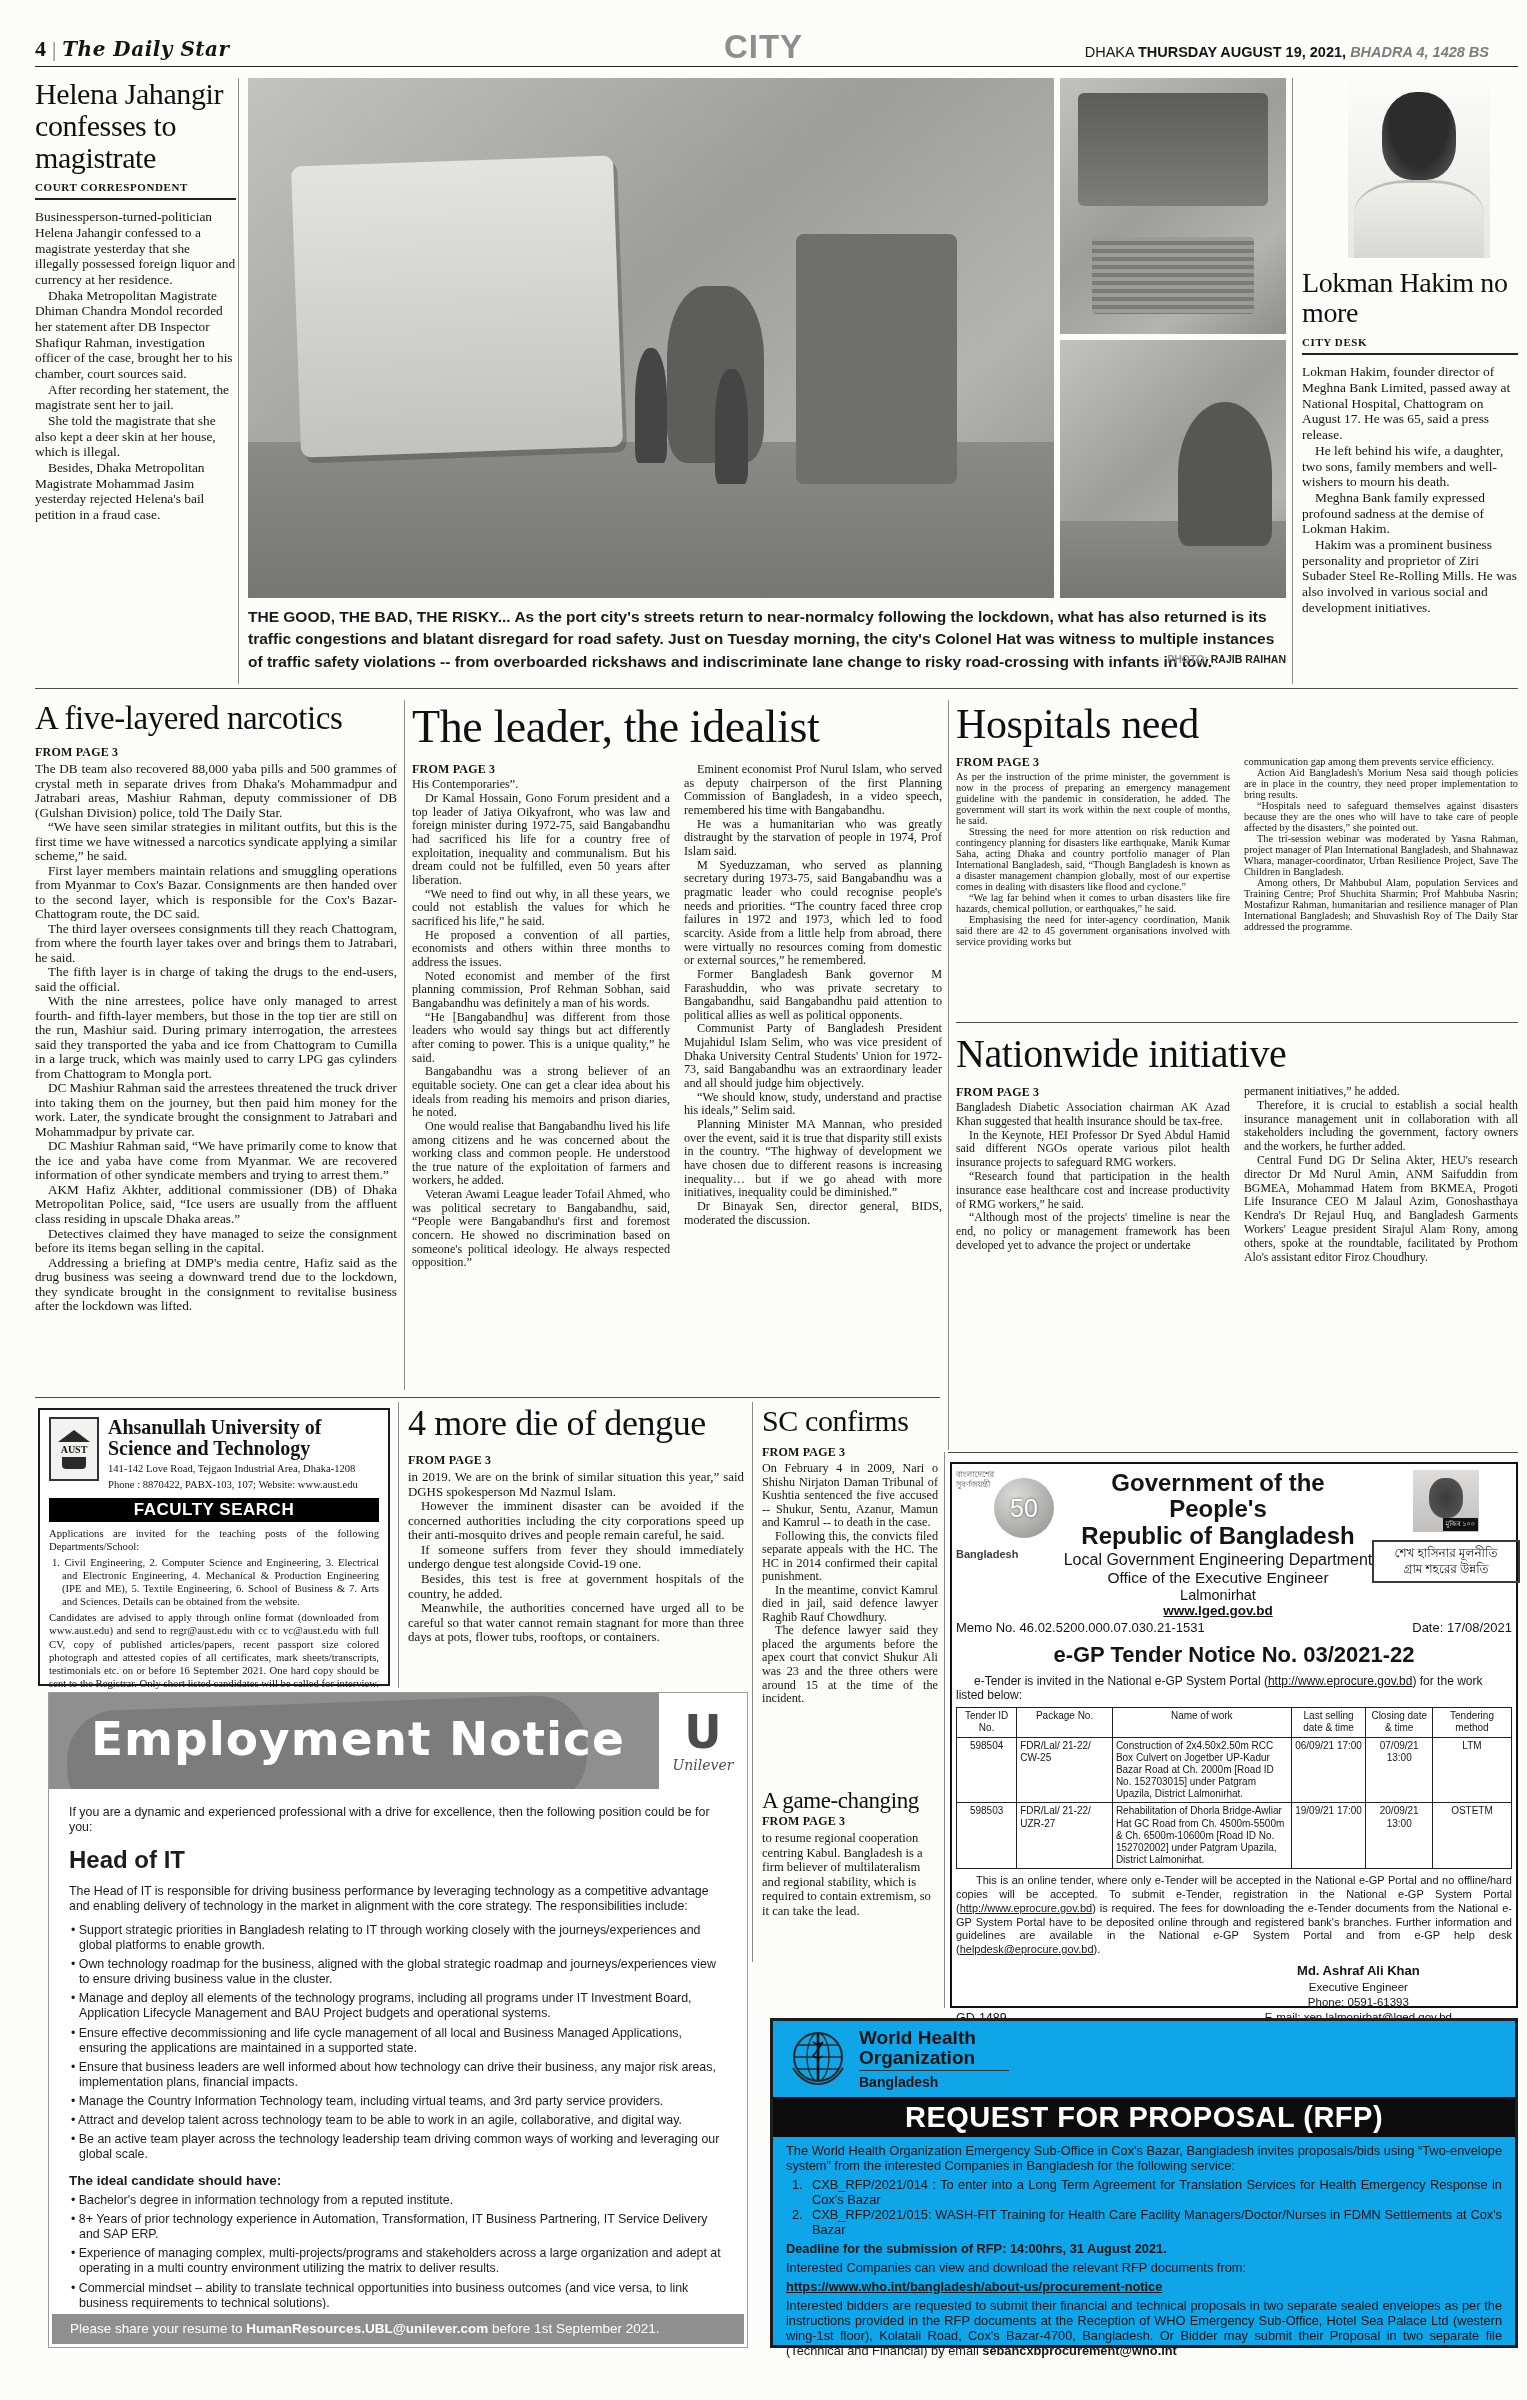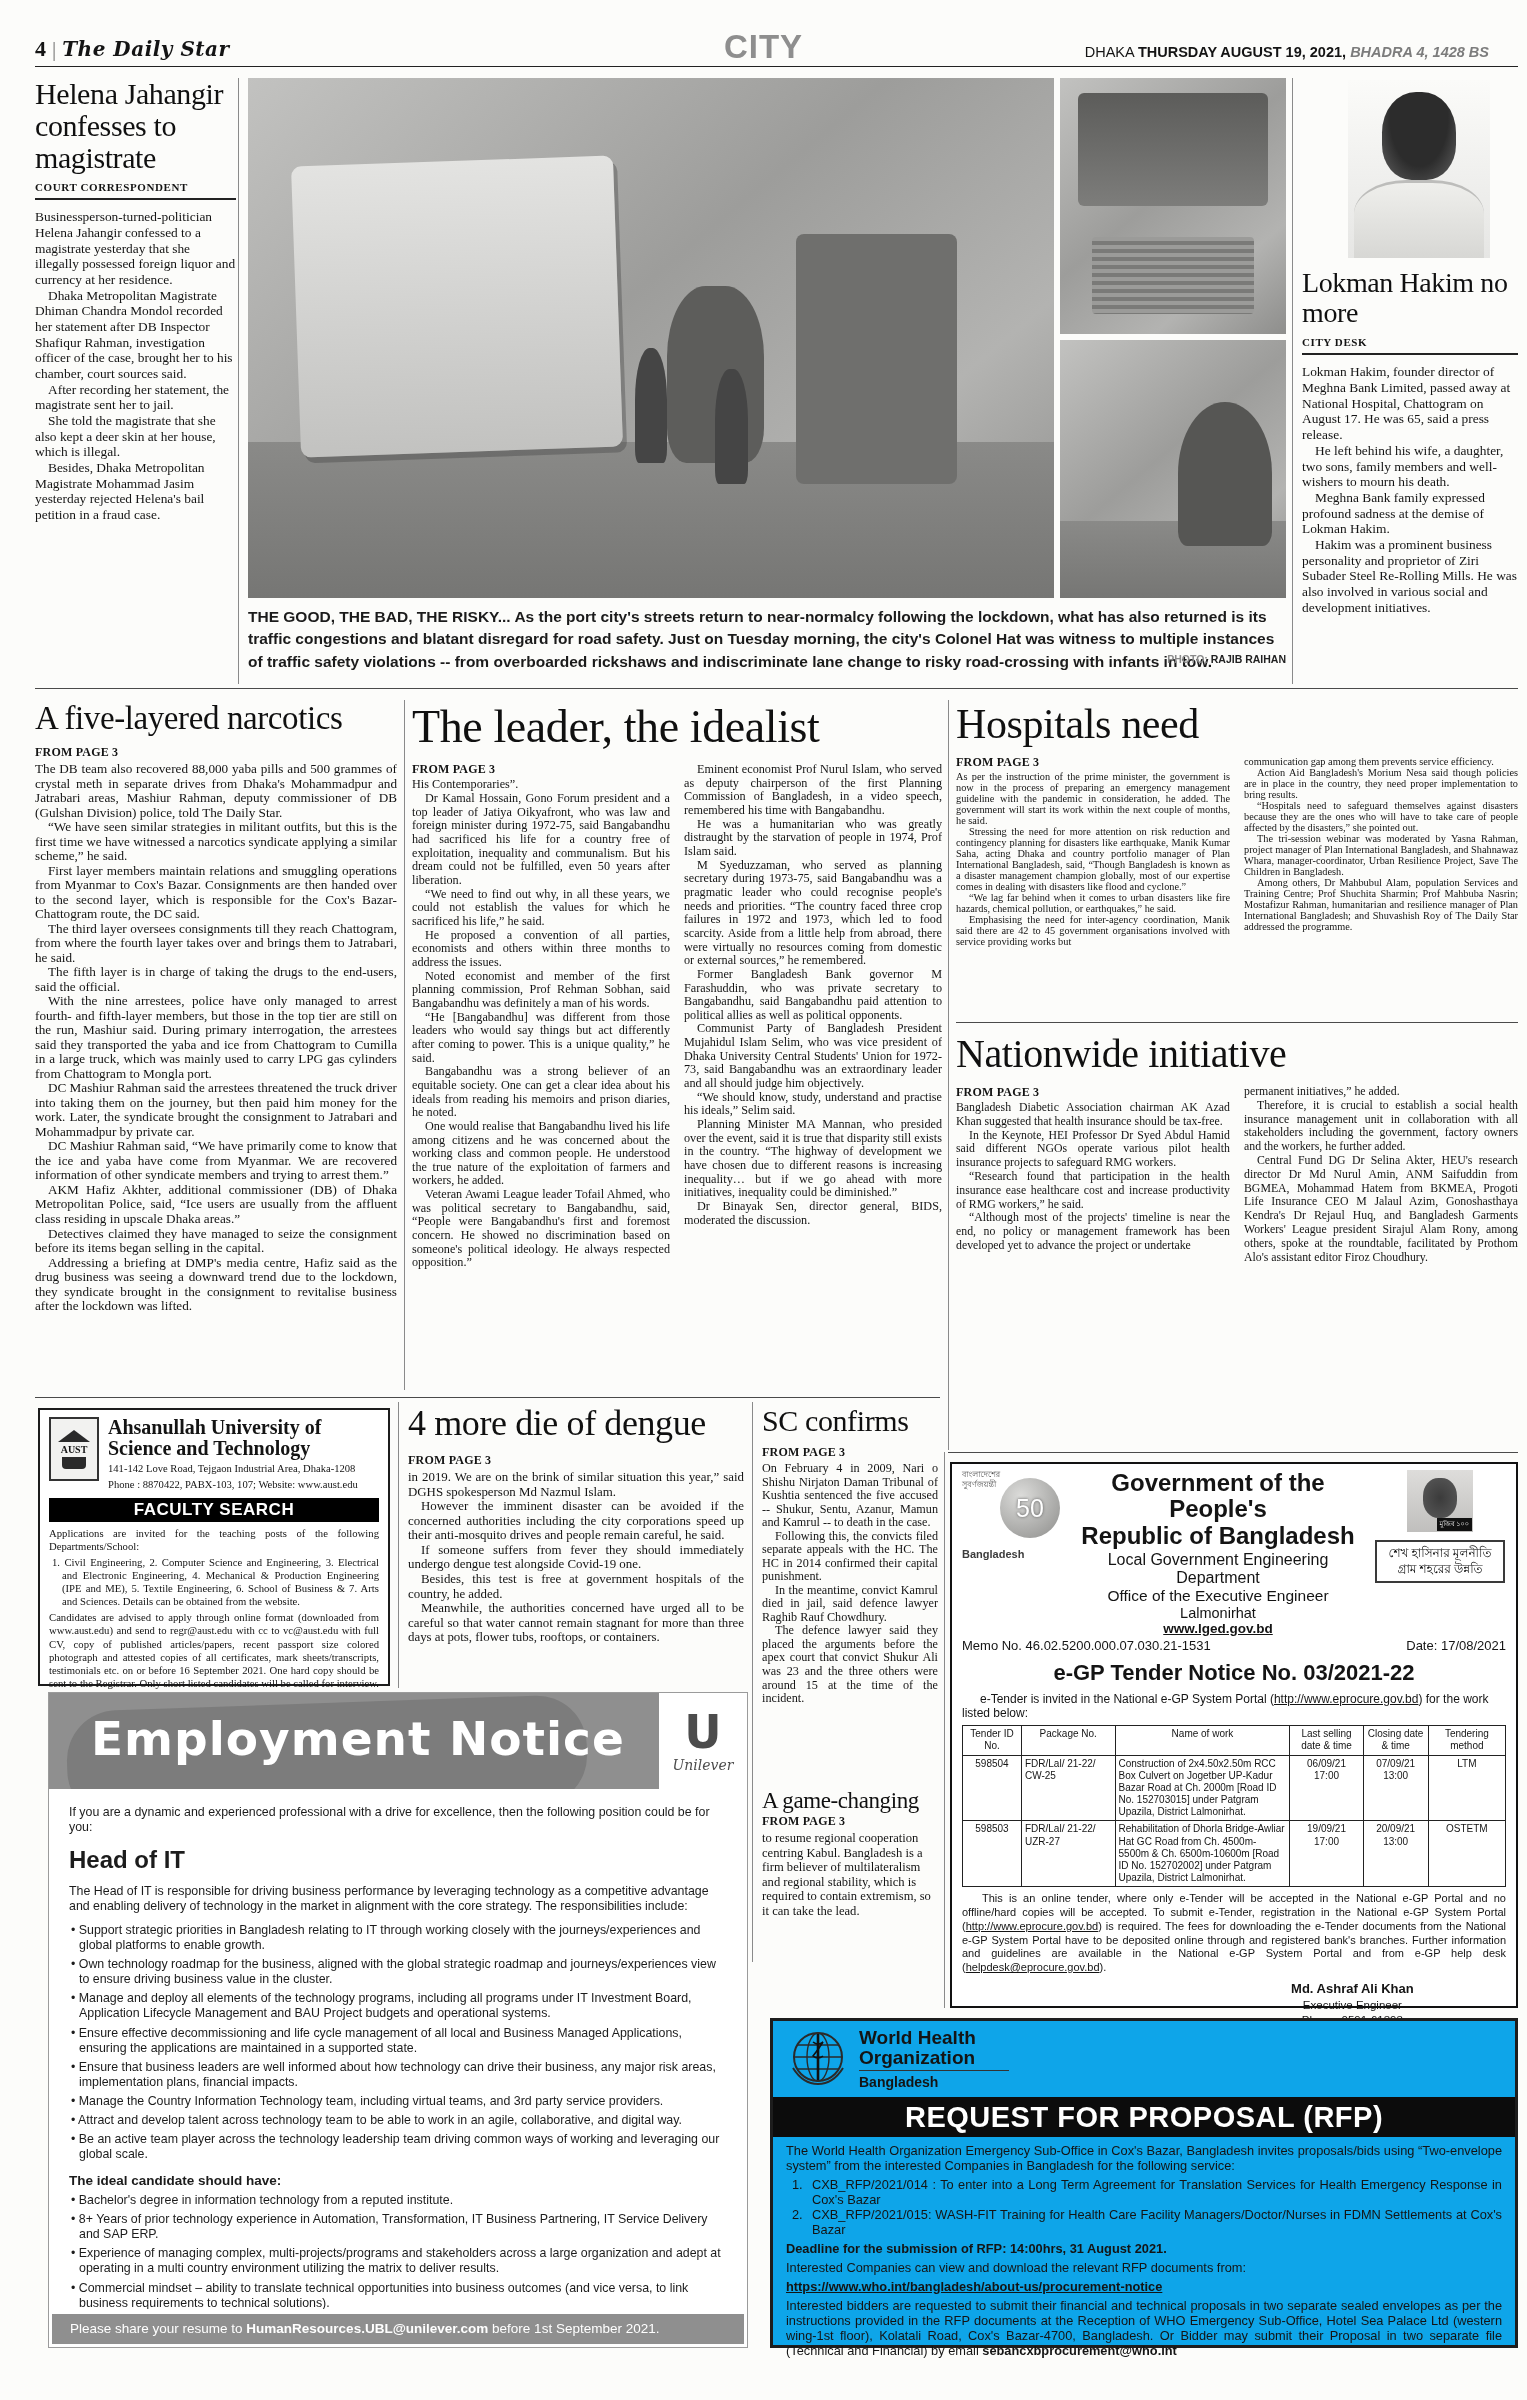--- a/index.html
+++ b/index.html
@@ -81,37 +81,37 @@
   #dengue{left:408px;top:1402px;width:336px}
   #dengue .headline{font-size:36px;margin-bottom:9px}
   #dengue .body{font-size:12.9px;line-height:1.13;height:214px;overflow:hidden}
   #sc{left:762px;top:1404px;width:176px}
   #sc .headline{font-size:30px;margin-bottom:7px}
   #sc .body{font-size:12.2px;line-height:1.11;height:312px;overflow:hidden}
   #game{left:762px;top:1788px;width:176px}
   #game .headline{font-size:23px;}
   #game .body{font-size:12.6px;line-height:1.16}
   
-  #tender{left:950px;top:1462px;width:568px;height:546px;border:2px solid #111;padding:6px 10px;background:#fff;font-family:"Liberation Sans",sans-serif}
+  #tender{left:950px;top:1462px;width:568px;height:546px;border:2px solid #111;padding:6px 4px;background:#fff;font-family:"Liberation Sans",sans-serif}
   .tn-head{display:flex;align-items:flex-start}
   .bd50{position:relative;width:100px;height:104px;flex:none}
   .bd50-txt{font-size:8px;color:#555;width:56px;line-height:1.2}
   .bd50-circle{position:absolute;right:2px;top:8px;width:60px;height:60px;border-radius:50%;background:radial-gradient(circle at 35% 30%,#dcdcda,#8d8d8b);display:flex;align-items:center;justify-content:center;font-weight:normal;font-size:25px;color:#fff;text-shadow:0 0 3px #555}
   .bd50-cap{position:absolute;left:0;bottom:14px;font-weight:bold;font-size:11px;color:#3c3c3c}
   .tn-center{flex:1;text-align:center;padding:0 4px}
   .tn-gov{font-weight:bold;font-size:24px;line-height:1.1}
   .tn-dept{font-size:16px;margin-top:2px}
   .tn-office{font-size:15.5px}
   .tn-place{font-size:14.5px}
   .tn-site{font-size:13.5px;font-weight:bold;text-decoration:underline}
   .tn-right{width:132px;flex:none;display:flex;flex-direction:column;align-items:center}
   .mujib{position:relative;width:66px;height:62px;background:linear-gradient(#dedddb,#c0bfbd);overflow:hidden}
   .mujib-face{position:absolute;left:16px;top:8px;width:34px;height:40px;background:radial-gradient(#3b3b3b,#5a5a5a);border-radius:45%}
   .mujib-label{position:absolute;right:1px;bottom:1px;background:#111;color:#fff;font-size:6.5px;padding:1px 3px}
-  .tn-slogan{border:2px solid #3a3a3a;padding:4px 6px;margin-top:8px;font-size:12px;text-align:center;line-height:1.3;width:130px;font-family:"Liberation Serif",serif}
+  .tn-slogan{border:2px solid #3a3a3a;padding:4px 6px;margin-top:8px;font-size:12px;text-align:center;line-height:1.3;width:148px;font-family:"Liberation Serif",serif}
   .tn-memo{display:flex;justify-content:space-between;font-size:13px;margin-top:2px}
   .tn-title{text-align:center;font-weight:bold;font-size:22px;margin:7px 0 6px}
   .tn-invite{font-size:12px;margin-bottom:5px;text-indent:18px}
   .tn-invite .url{text-decoration:underline}
   #tender table{width:100%;border-collapse:collapse;font-size:10px;line-height:1.22}
   #tender th,#tender td{border:1px solid #222;padding:2px 3px;vertical-align:top;text-align:center;font-weight:normal}
   #tender td.work{text-align:left}
   #tender td.pkg{text-align:left}
   .tn-note{font-size:11px;line-height:1.25;text-align:justify;margin-top:5px;text-indent:20px}
   .tn-note .url,.tn-note .mail{text-decoration:underline}

